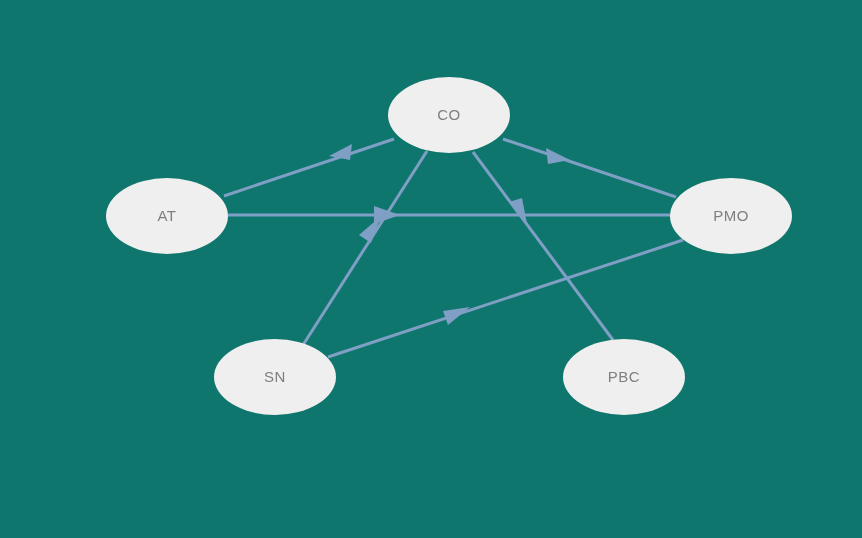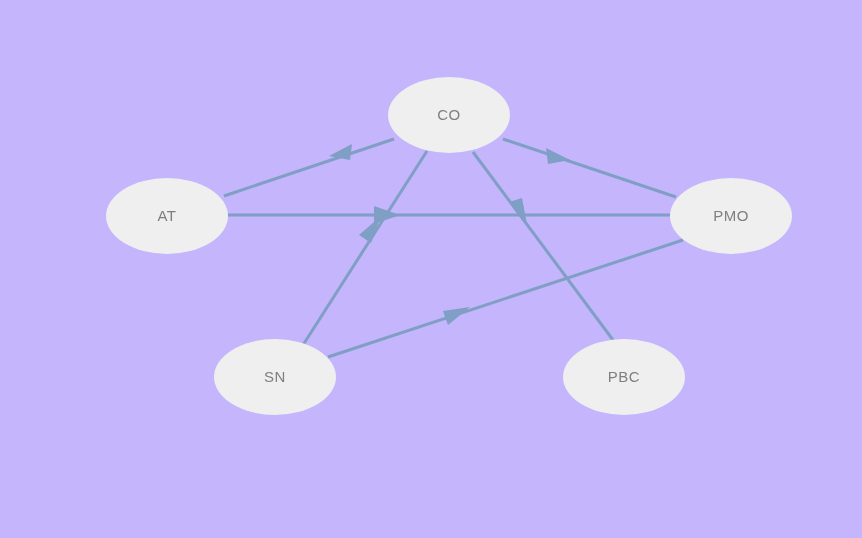--- a/index.html
+++ b/index.html
@@ -10,21 +10,21 @@
   body {
     width: 862px;
     height: 538px;
     font-family: "Liberation Sans", sans-serif;
     overflow: hidden;
   }
   #diagram-canvas {
     position: relative;
     width: 862px;
     height: 538px;
-    background: #c4b5fd;
+    background: #0f766e;
   }
   #graph-svg {
     position: absolute;
     top: 0;
     left: 0;
     width: 862px;
     height: 538px;
   }
   .node-ellipse {
     fill: #efefef;

